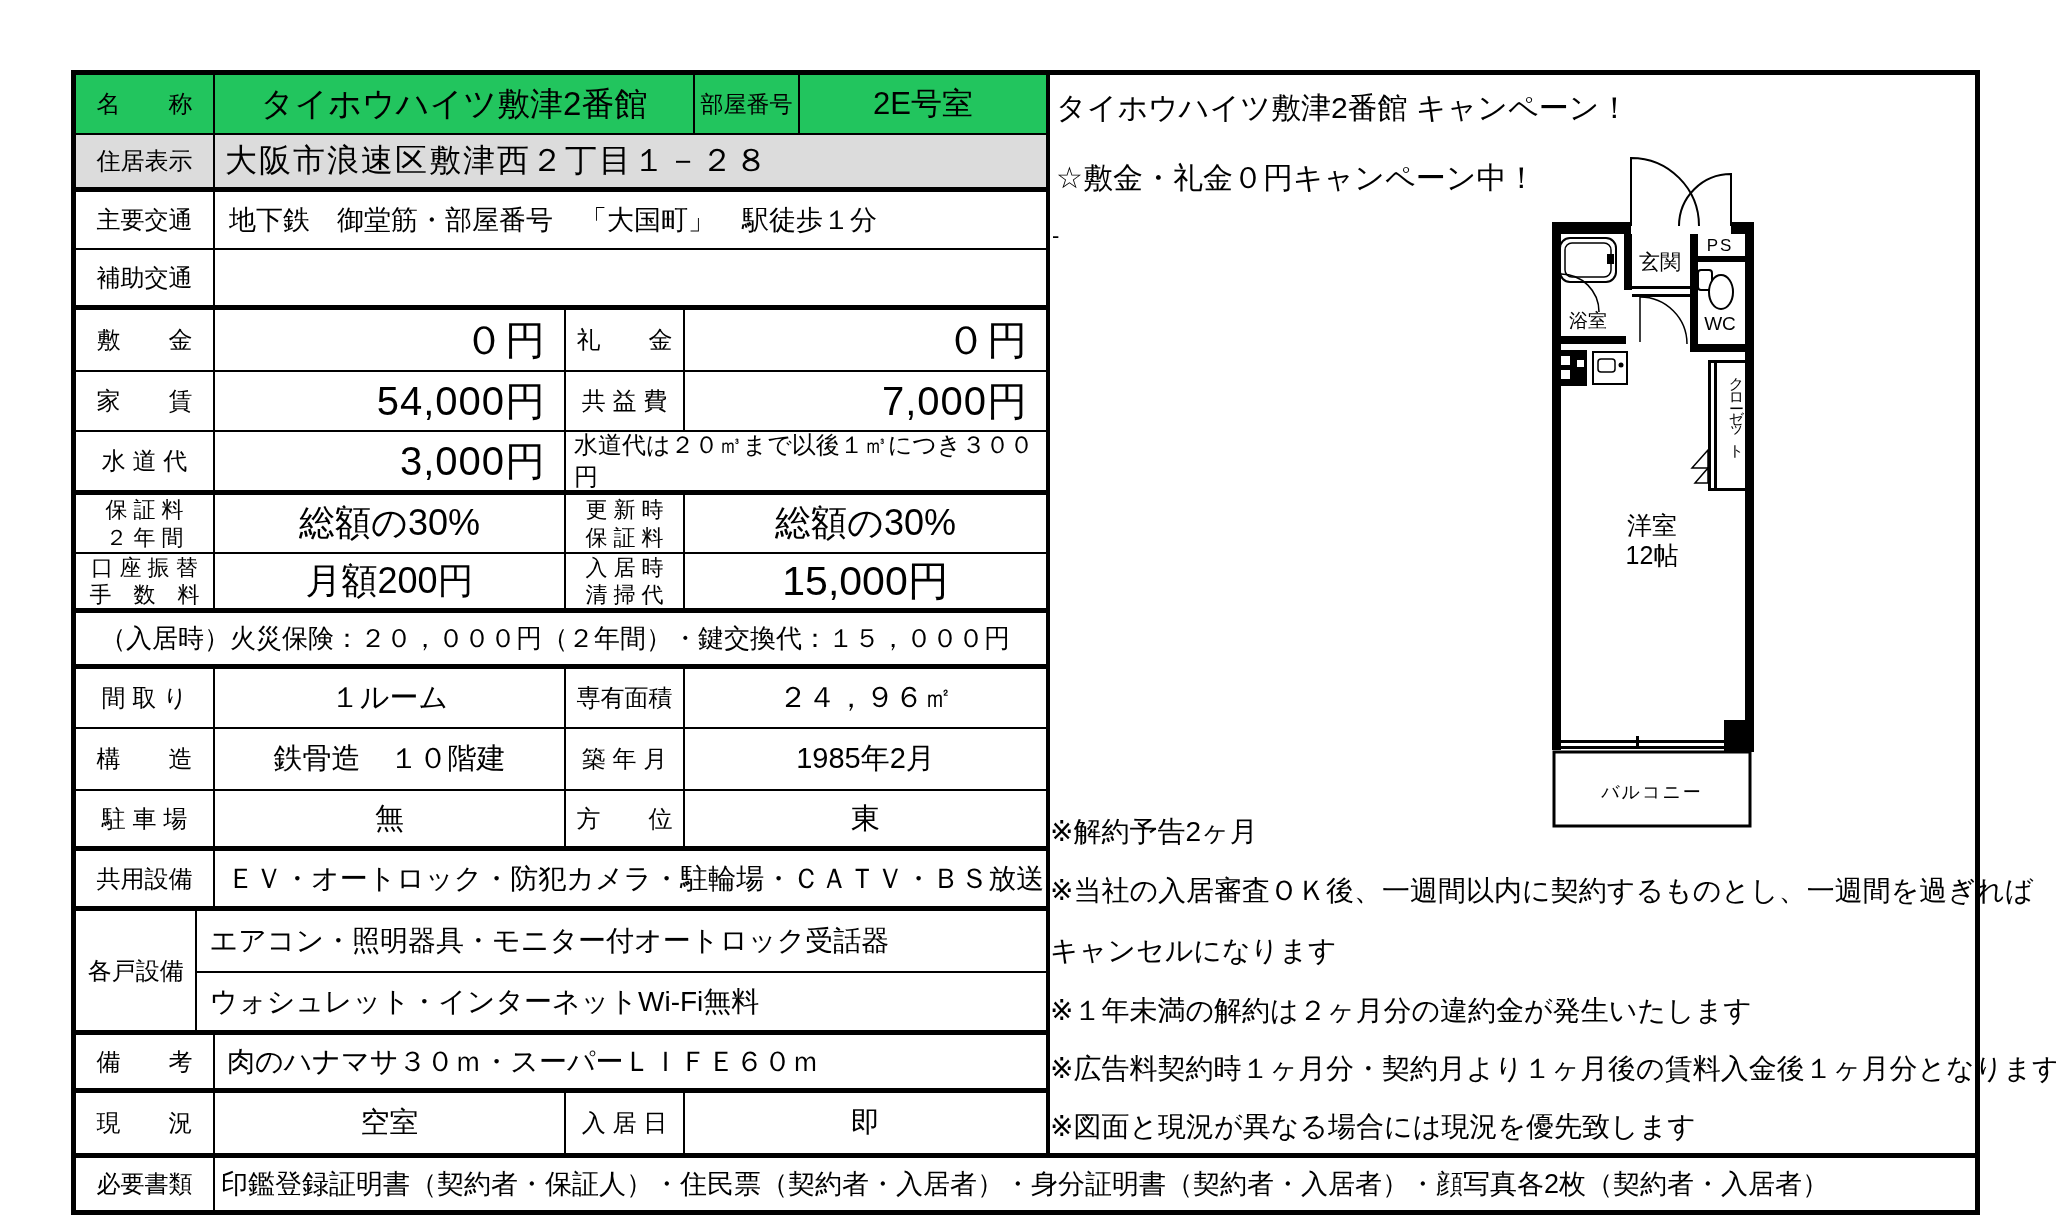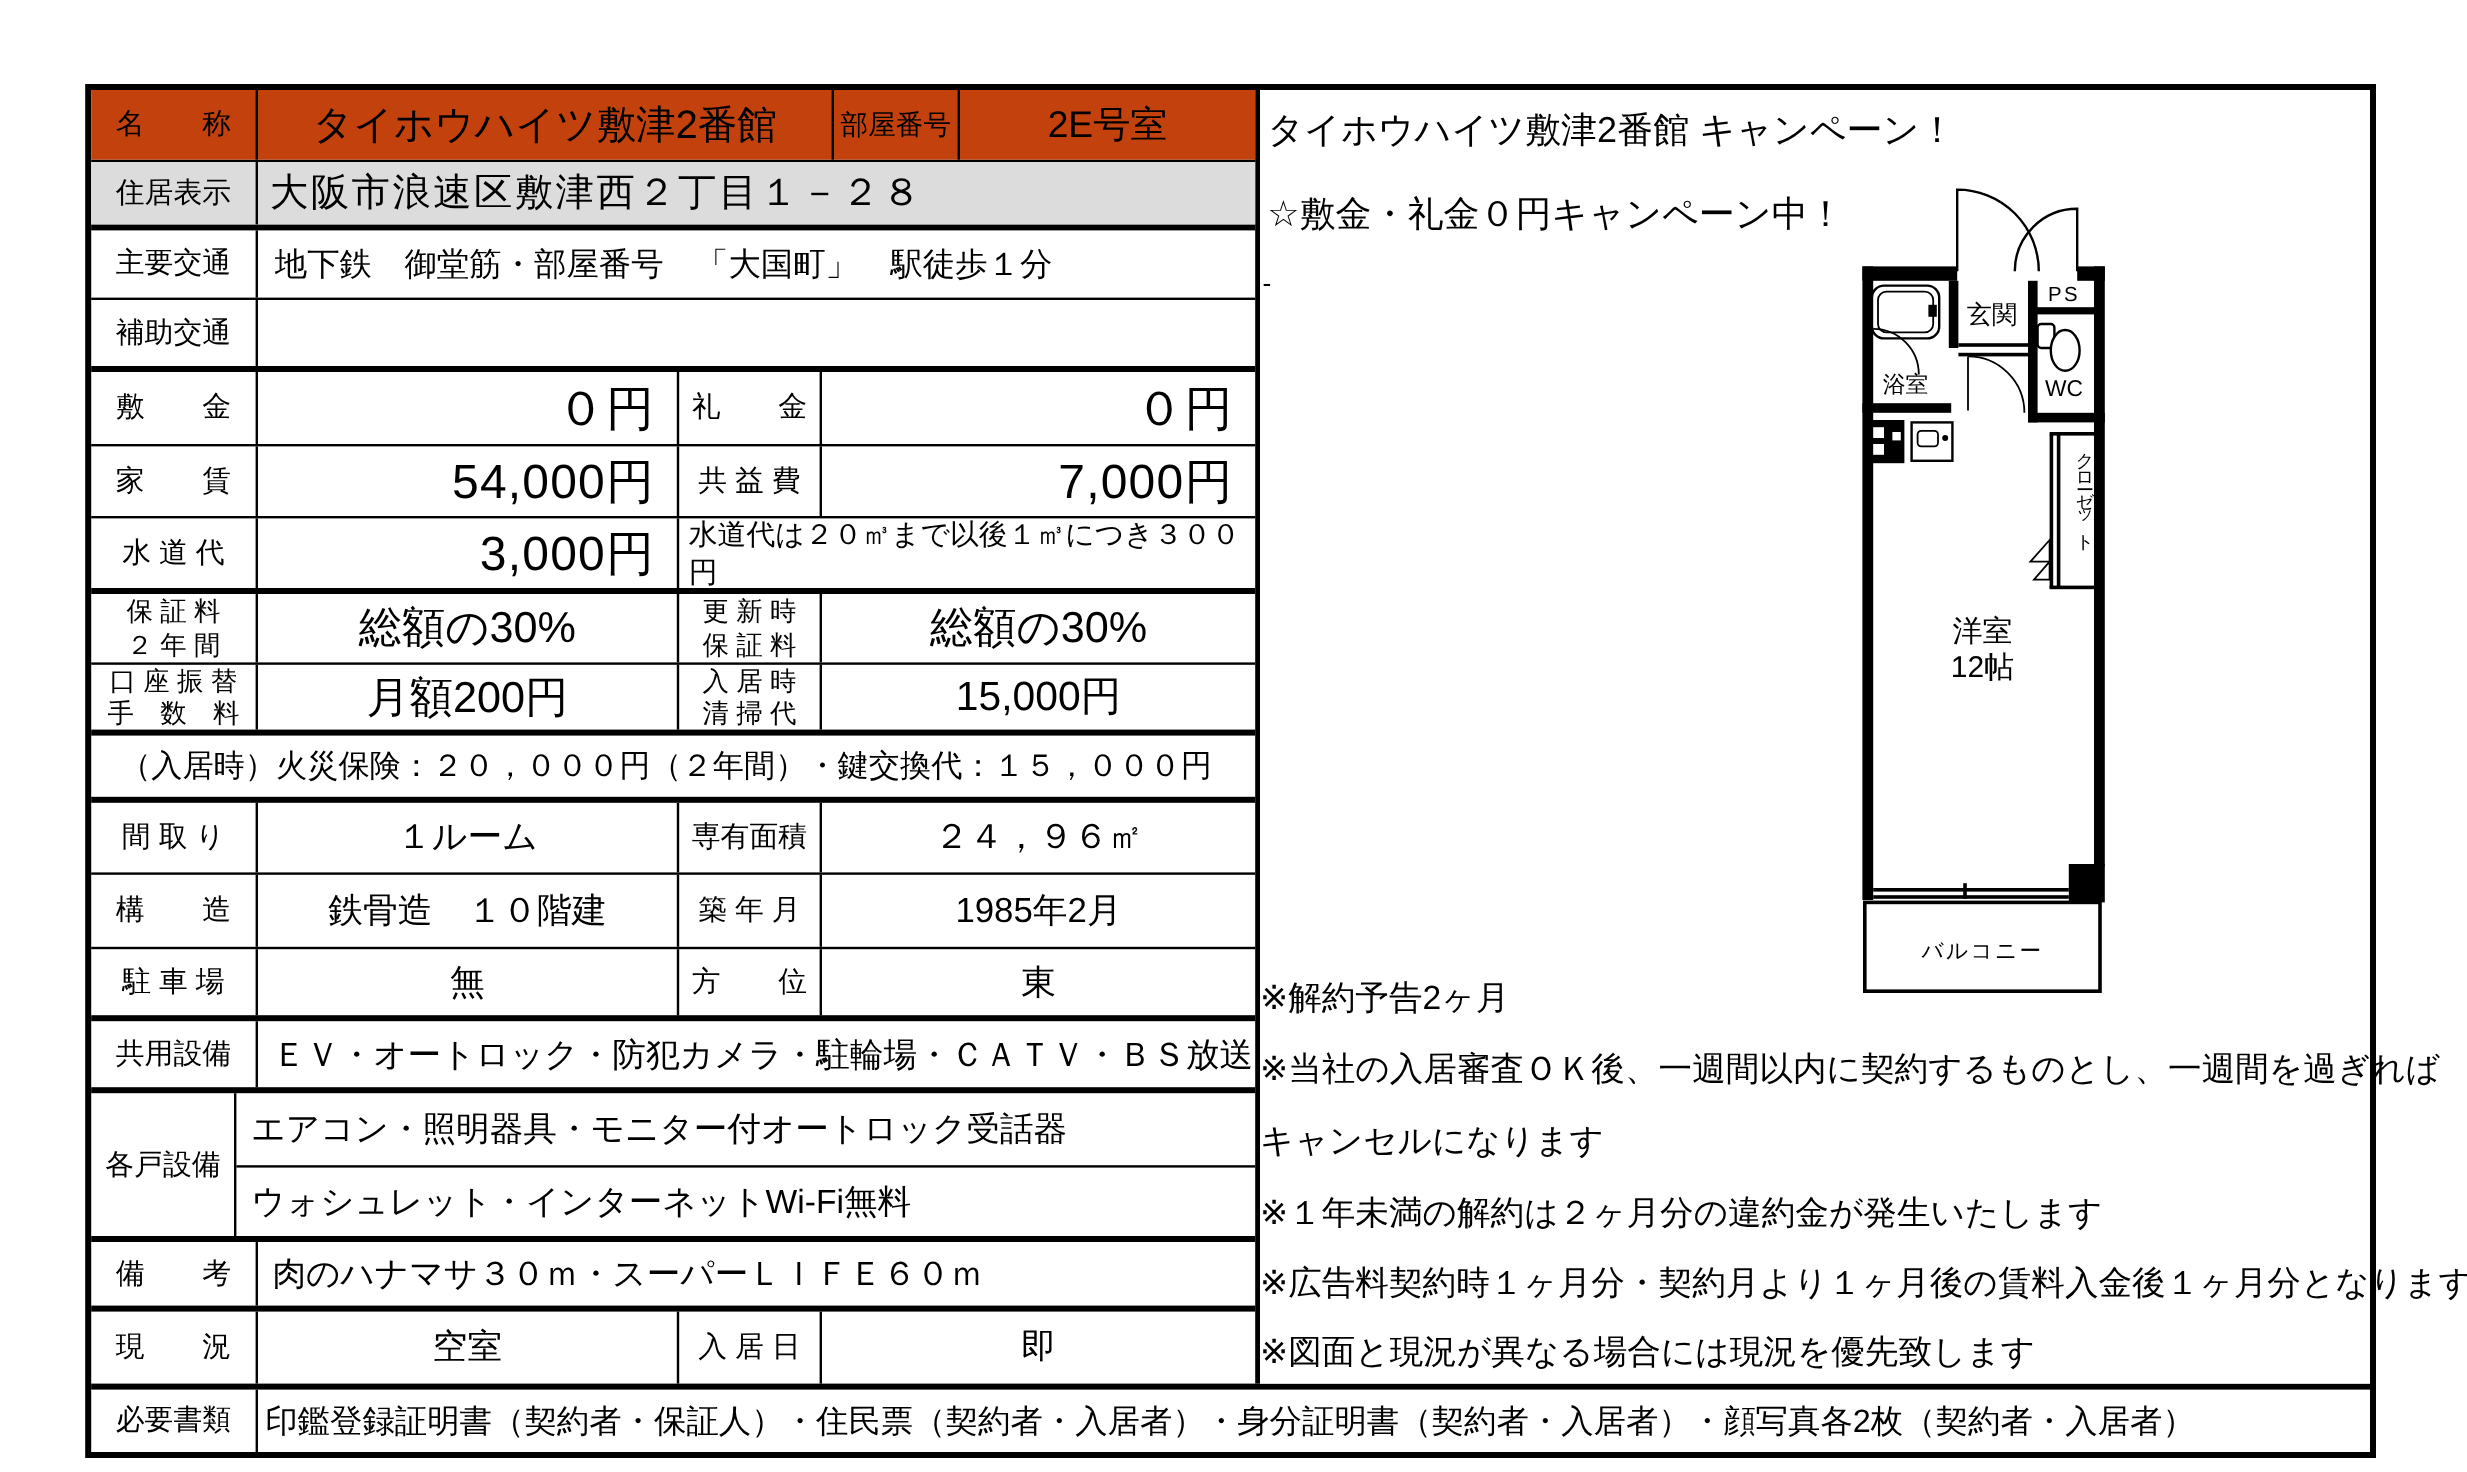--- a/index.html
+++ b/index.html
@@ -15,21 +15,21 @@
   .cell.last{border-right:none;}
   .label{width:139px;justify-content:center;text-align:center;font-size:24px;white-space:pre-line;line-height:1.25;}
   .label.two{font-size:22px;}
   .lC{width:119px;justify-content:center;text-align:center;font-size:24px;white-space:pre-line;line-height:1.25;}
   .lC.two{font-size:22px;}
   .vB{width:351px;}
   .vD{width:361px;}
   .money{font-size:40px;justify-content:flex-end;padding-right:18px;letter-spacing:1px;}
   .center{justify-content:center;}
   .left-al{justify-content:flex-start;}
-  .hdr{background:#c2410c;}
+  .hdr{background:#22c55e;}
   .gray{background:#DCDCDC;}
   .sub-col{display:flex;flex-direction:column;width:973px;}
   .sub-row{box-sizing:border-box;display:flex;align-items:center;}
   .docs-row{height:57px;border-top:5px solid #000;box-sizing:border-box;display:flex;}
   .info-panel{flex:1;position:relative;background:#fff;}
   .ip-text{position:absolute;white-space:nowrap;}
   .floorplan{position:absolute;left:498px;top:77px;}
   svg text{font-family:"Liberation Sans","DejaVu Sans",sans-serif;fill:#000;}
 </style>
 </head>
@@ -90,21 +90,21 @@
 保 証 料</div>
           <div class="cell vD center last" style="font-size:36px">総額の30%</div>
         </div>
 
         <div class="row thick" style="height:59px">
           <div class="cell label two">口 座 振 替
 手　数　料</div>
           <div class="cell vB center" style="font-size:36px">月額200円</div>
           <div class="cell lC two">入 居 時
 清 掃 代</div>
-          <div class="cell vD center last" style="font-size:34px">15,000円</div>
+          <div class="cell vD center last" style="font-size:41px">15,000円</div>
         </div>
 
         <div class="row thick" style="height:56px">
           <div class="cell left-al last" style="width:970px;font-size:26px;padding-left:24px">（入居時）火災保険：２０，０００円（２年間）・鍵交換代：１５，０００円</div>
         </div>
 
         <div class="row" style="height:60px">
           <div class="cell label">間 取 り</div>
           <div class="cell vB center" style="font-size:29px">１ルーム</div>
           <div class="cell lC">専有面積</div>

